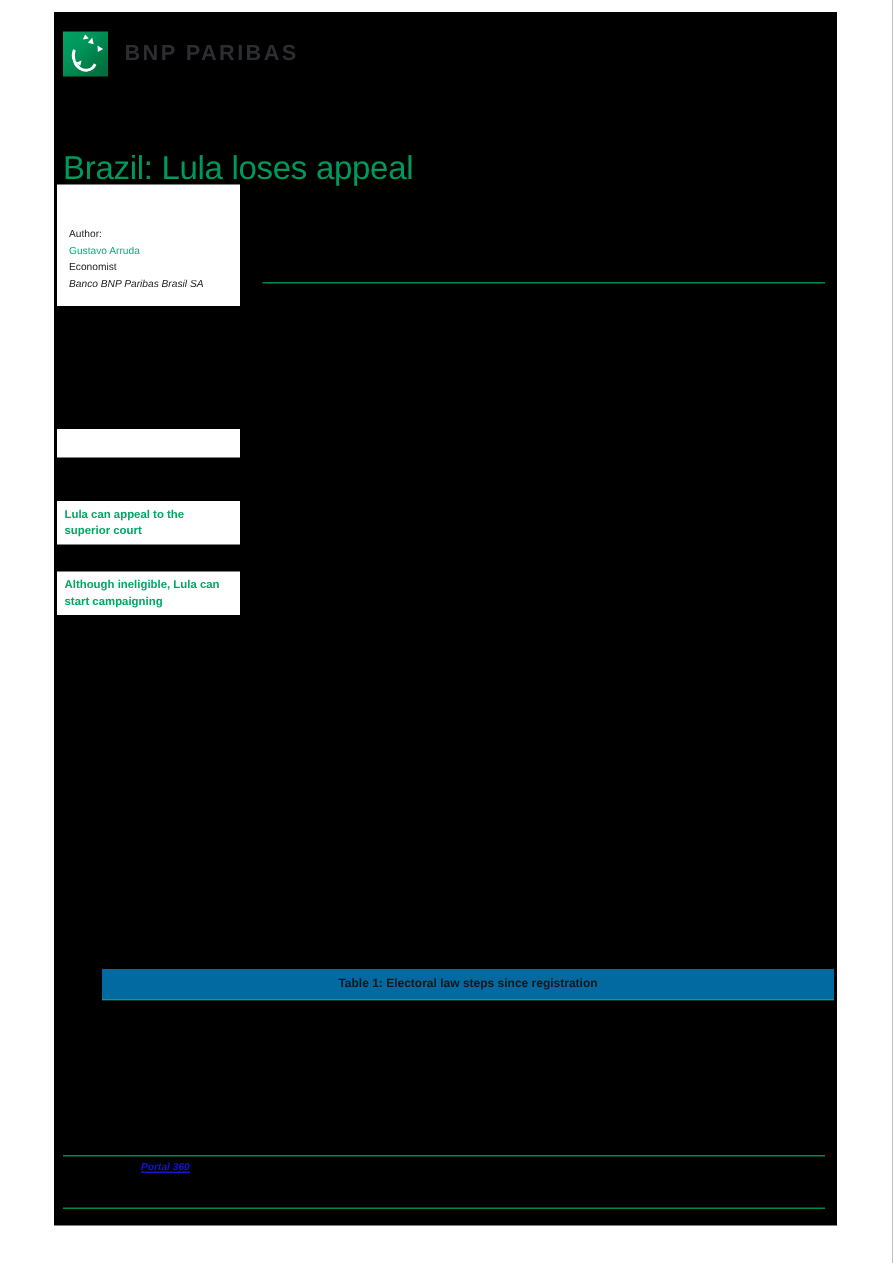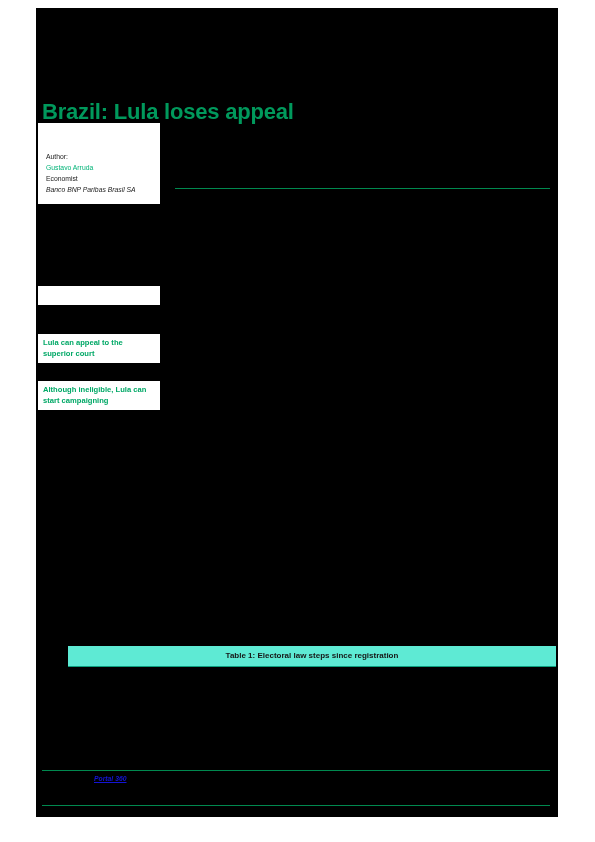--- a/index.html
+++ b/index.html
@@ -73,21 +73,21 @@
     white-space: nowrap;
   }
 
   
   #headline {
     position: absolute;
     left: 6px;
     top: 76px;
     width: 500px;
     font-size: 22px;
-    font-weight: bold;
+    font-weight: normal;
     color: #00995c;
     letter-spacing: -0.2px;
     line-height: 1.15;
   }
 
   
   #author-card {
     position: absolute;
     left: 2px;
     top: 115px;
@@ -136,21 +136,21 @@
   #note-5 { top: 528px; height: 29px; }
 
   
   #table-block {
     position: absolute;
     left: 32px;
     top: 638px;
     width: 488px;
   }
   #table-caption {
-    background: #5eead4;
+    background: #0369a1;
     border-bottom: 1.6px solid #0d9e7e;
     text-align: center;
     font-size: 8px;
     font-weight: bold;
     color: #161616;
     padding: 5px 0 5px 0;
     line-height: 1.2;
   }
   #table-body {
     height: 96px;
@@ -168,20 +168,30 @@
     color: #1414d6;
     text-decoration: underline;
     white-space: nowrap;
   }
 </style>
 </head>
 <body>
 
 <div id="page">
 
+  <div id="masthead">
+    <div class="logo-mark">
+      <span class="swoosh"></span>
+      <span class="star s1"></span>
+      <span class="star s2"></span>
+      <span class="star s3"></span>
+      <span class="star s4"></span>
+    </div>
+    <div id="brand-text">BNP PARIBAS</div>
+  </div>
 
   <h1 id="headline">Brazil: Lula loses appeal</h1>
 
   <div id="author-card">
     <div class="line">Author:</div>
     <div class="line name">Gustavo Arruda</div>
     <div class="line">Economist</div>
     <div class="line firm">Banco BNP Paribas Brasil SA</div>
   </div>
 

